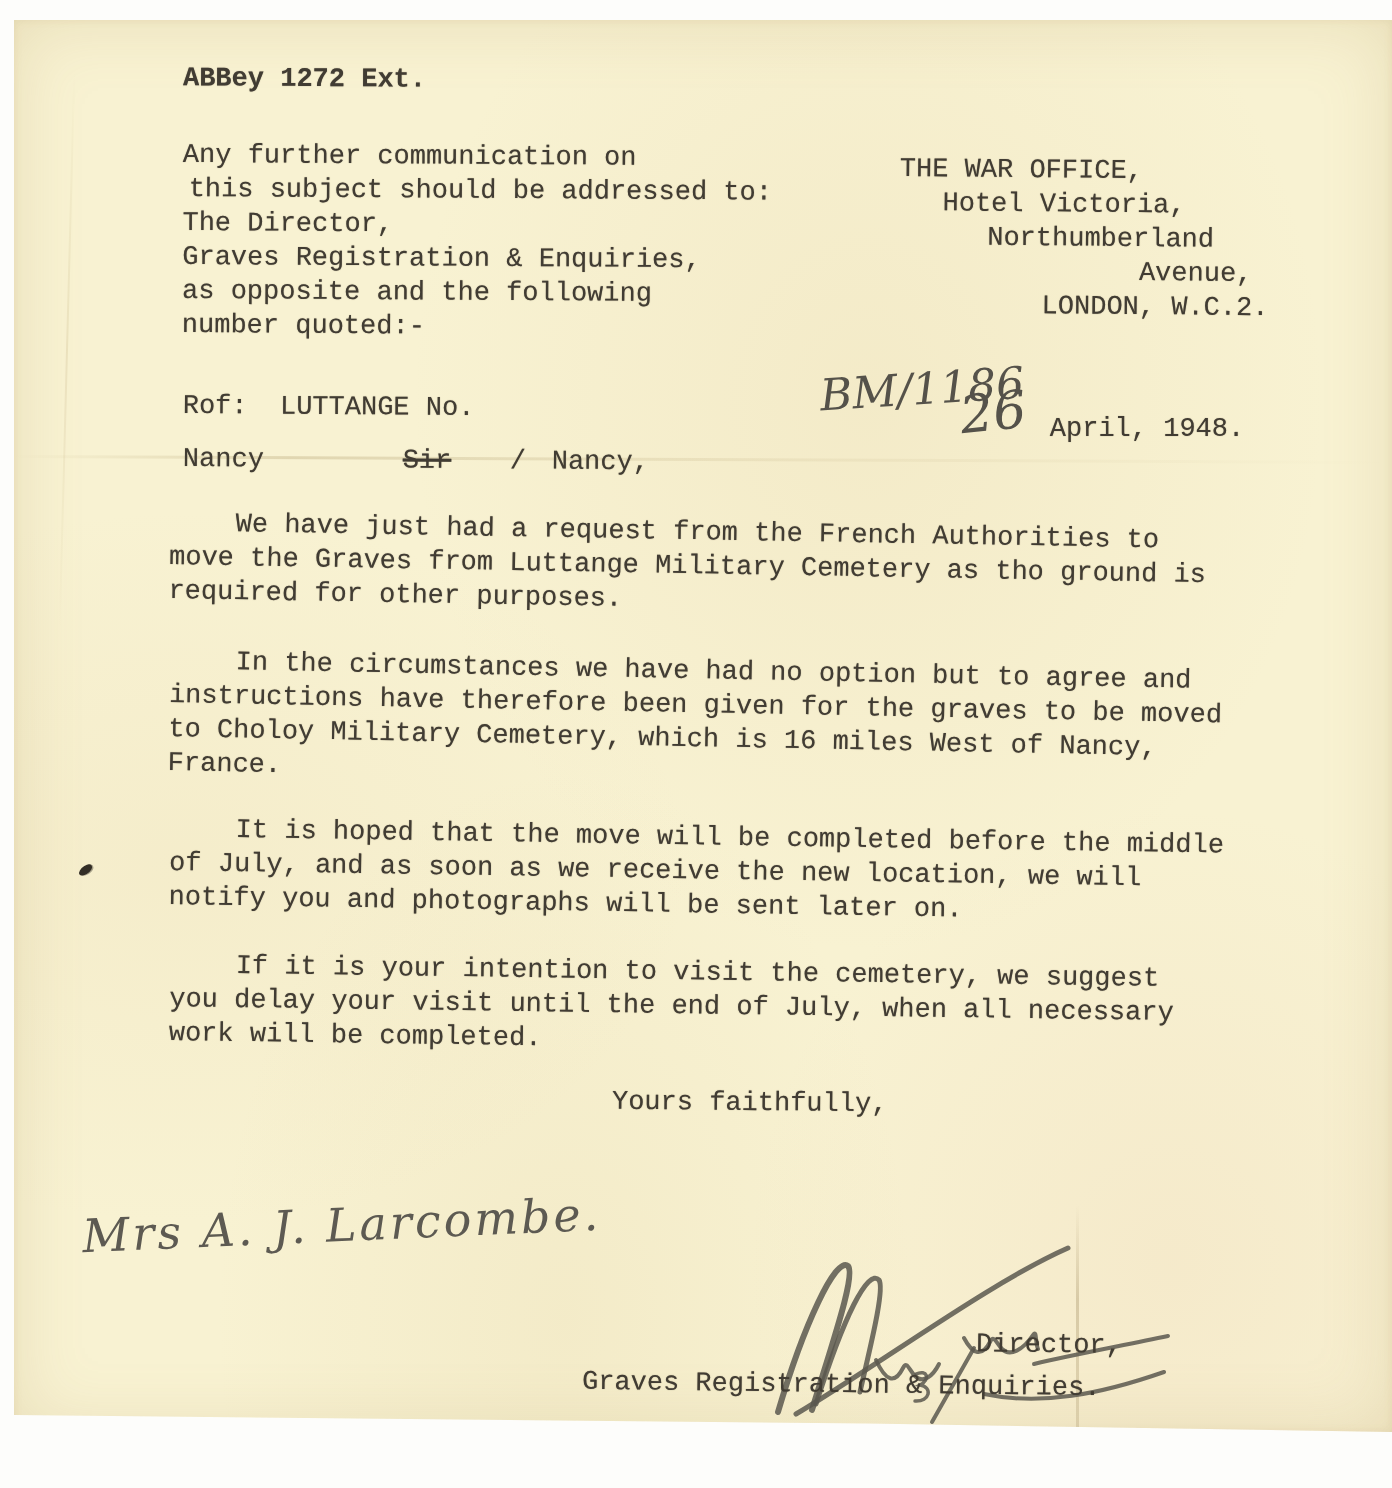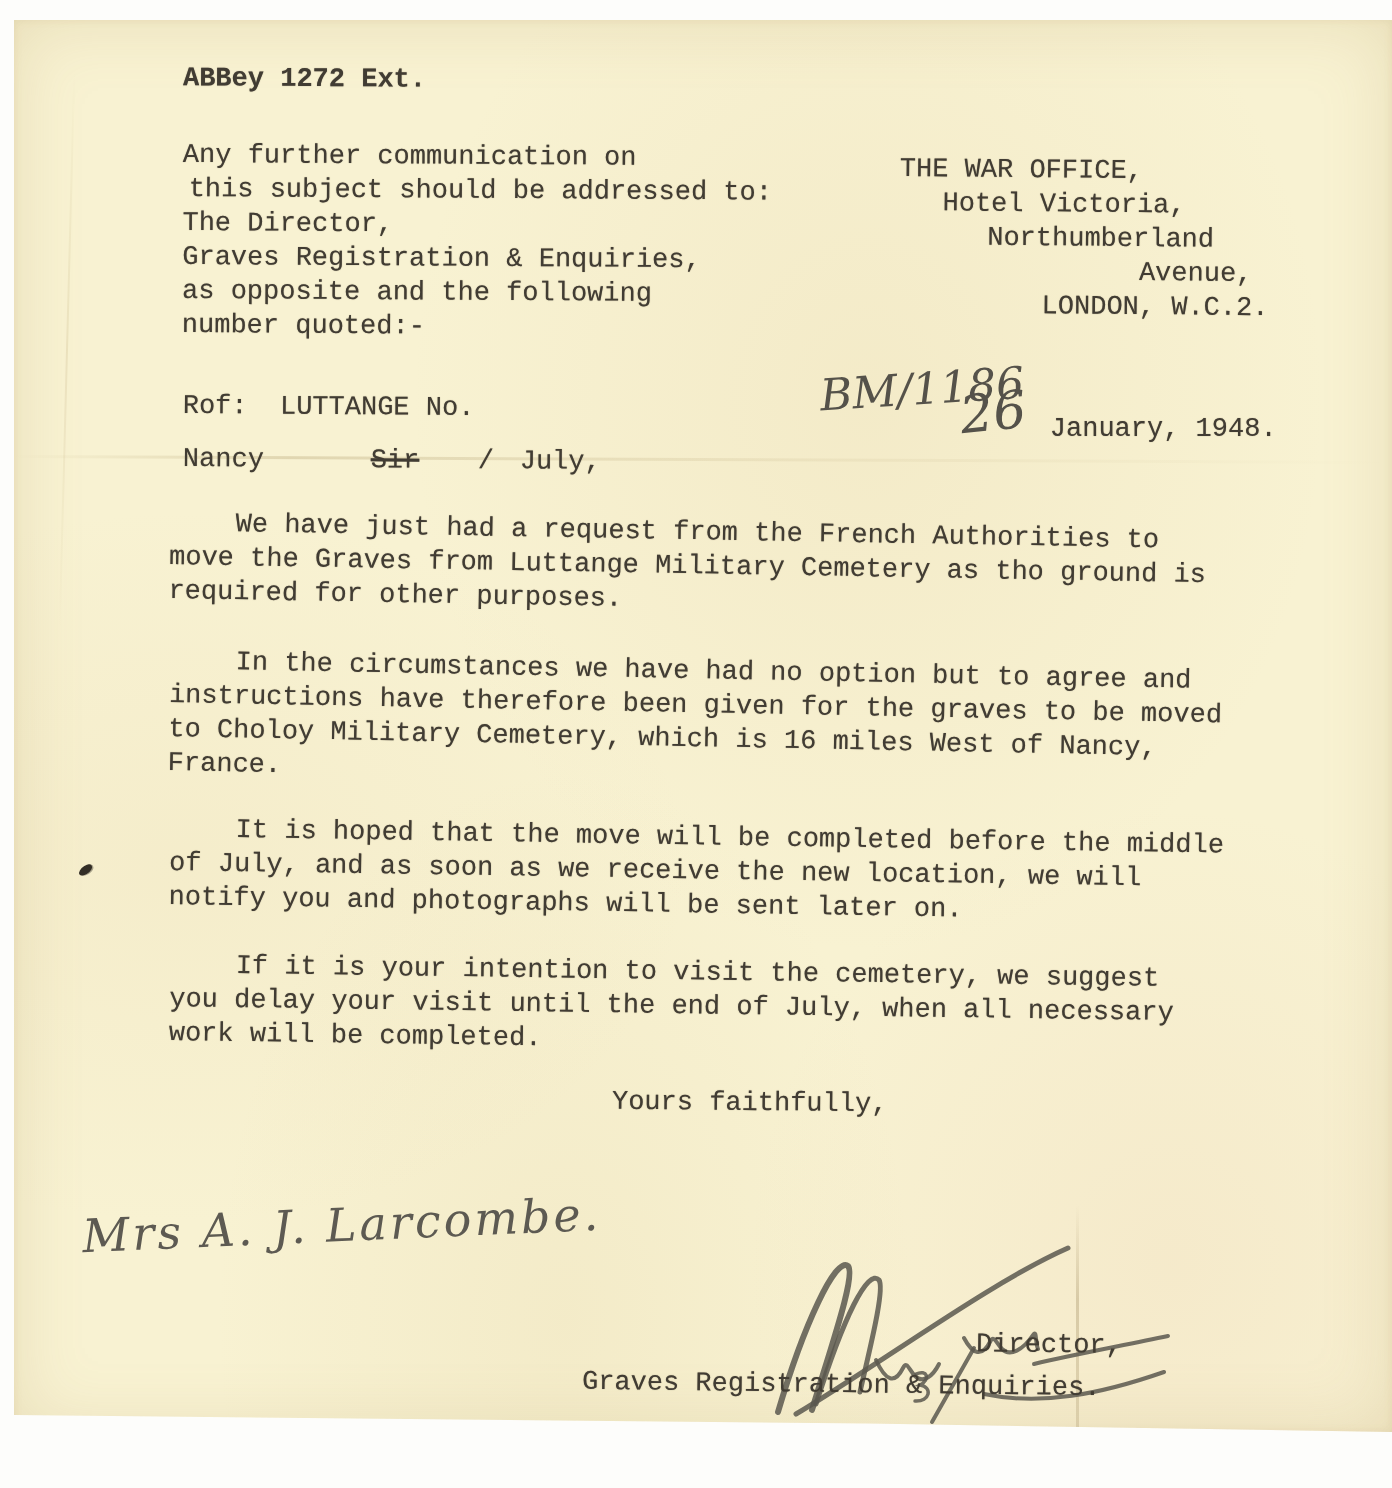--- a/index.html
+++ b/index.html
@@ -45,21 +45,21 @@
     position:absolute;left:52px;top:50px;width:2px;height:560px;
     background:linear-gradient(to bottom, rgba(190,170,120,0.0), rgba(190,170,120,0.22), rgba(190,170,120,0.0));
     transform:rotate(1.5deg);
   }
   .ink-speck{
     position:absolute;left:64px;top:846px;width:15px;height:8px;
     background:#332e26;border-radius:60% 40% 55% 45%;
     transform:rotate(-32deg);
     box-shadow:1px 1px 0 rgba(51,46,38,0.4);
   }
-  .strike{text-decoration:line-through;text-decoration-thickness:3px;}
+  .strike{text-decoration:line-through;text-decoration-thickness:3px;margin-left:32px;}
   .sig-svg{position:absolute;left:722px;top:1222px;}
 </style>
 </head>
 <body>
 
 <div class="paper">
 
   <div class="crease-h"></div>
   <div class="crease-v"></div>
   <div class="crease-l"></div>
@@ -84,28 +84,28 @@
     <div class="typed" style="position:relative;left:143px;">LONDON, W.C.2.</div>
   </div>
 
   <div style="position:absolute;left:169px;top:352px;transform:rotate(0.4deg);transform-origin:left top;">
     <span class="typed" style="position:relative;">Rof:  LUTTANGE No. </span>
     <span class="hand" style="position:relative;left:320px;top:-14px;font-size:44px;transform:rotate(-4deg);display:inline-block;">BM/1186</span>
   </div>
 
   <div style="position:absolute;left:946px;top:368px;">
     <span class="hand" style="position:relative;font-size:52px;top:-6px;transform:rotate(-6deg);display:inline-block;">26</span>
-    <span class="typed" style="position:relative;left:14px;">January, 1948.</span>
+    <span class="typed" style="position:relative;left:14px;">April, 1948.</span>
   </div>
 
   <div style="position:absolute;left:169px;top:422px;transform:rotate(0.4deg);transform-origin:left top;">
     <span class="typed" style="position:relative;">Nancy </span>
     <span class="typed strike" style="position:relative;left:81px;">Sir</span>
     <span class="typed" style="position:relative;left:130px;">/</span>
-    <span class="typed" style="position:relative;left:146px;">July,</span>
+    <span class="typed" style="position:relative;left:146px;">Nancy,</span>
   </div>
 
   <div style="position:absolute;left:156px;top:486px;transform:rotate(1.0deg);transform-origin:left top;">
     <div class="typed" style="position:relative;padding-left:66px;">We have just had a request from the French Authorities to</div>
     <div class="typed" style="position:relative;">move the Graves from Luttange Military Cemetery as tho ground is</div>
     <div class="typed" style="position:relative;">required for other purposes.</div>
   </div>
 
   <div style="position:absolute;left:156px;top:624px;transform:rotate(1.1deg);transform-origin:left top;">
     <div class="typed" style="position:relative;padding-left:66px;">In the circumstances we have had no option but to agree and</div>

